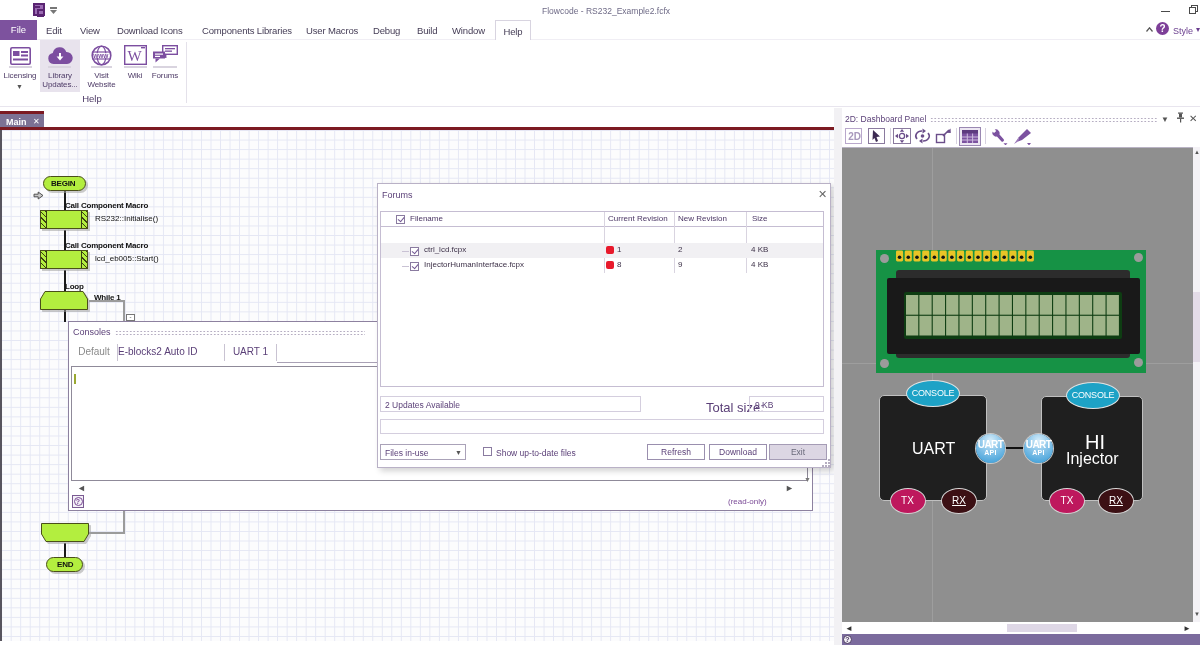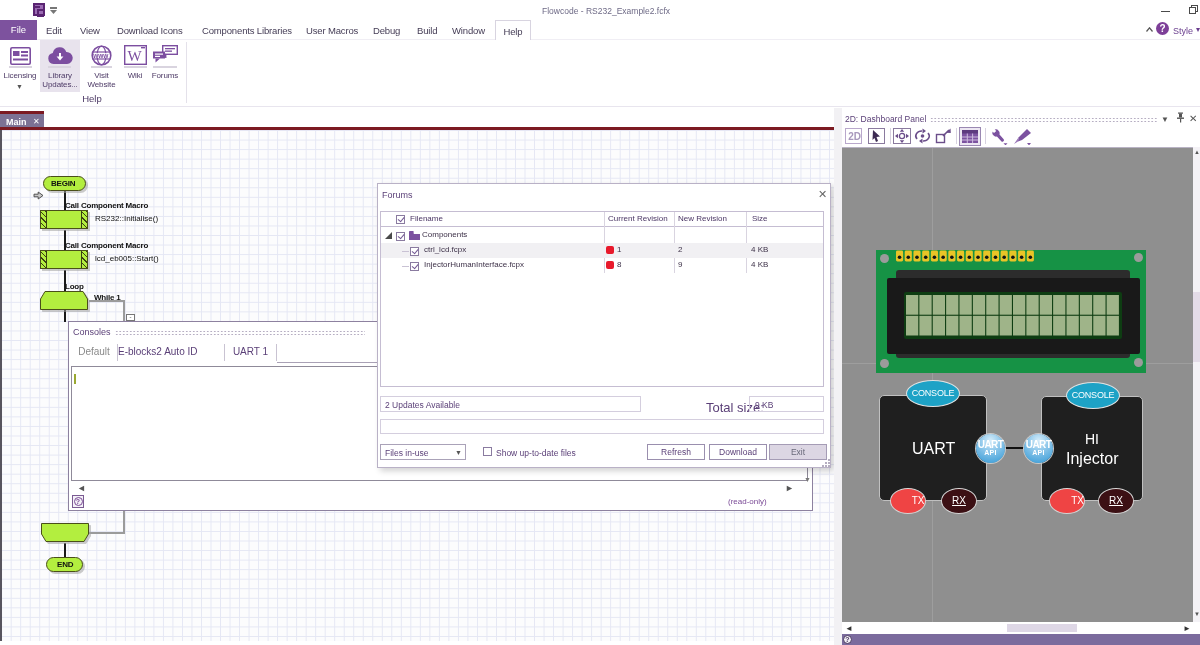--- a/index.html
+++ b/index.html
@@ -64,21 +64,21 @@
 #rpanel { left:842px; top:108px; width:358px; height:537px; background:#fff; }
 #canvas2d { position:absolute; left:0px; top:39px; width:351px; height:475px; background:#8f8f8f; overflow:hidden; border-top:1px solid #b9b3c4; }
 .hole { width:9px; height:9px; border-radius:50%; background:#9b9b9b; }
 
 .comp { background:#1f1f1f; border:1.5px solid #c0c0c0; border-radius:5px; }
 .con-ell { width:54px; height:27px; border-radius:50%; background:#1da2c6; border:1.5px solid #e2e2e2; color:#fff; font-size:9px; text-align:center; line-height:24px; letter-spacing:-0.2px; }
 .api-circ { width:29px; height:29px; border-radius:50%; background:radial-gradient(circle at 50% 22%, #d4ecfa 0%, #8cc6ea 40%, #47a3da 85%, #3d9ad4 100%); box-shadow:0 0 0 1px #c9c9c9; text-align:center; color:#fff; }
 .api-circ b { display:block; font-size:10px; margin-top:5.5px; line-height:9px; letter-spacing:-0.6px; }
 .api-circ span { display:block; font-size:7px; font-weight:bold; line-height:7px; letter-spacing:0.2px; }
 .pin-ell { width:36px; height:26px; border-radius:50%; border:1.5px solid #d4d4d4; color:#fff; font-size:10px; text-align:center; line-height:23px; }
-.tx { background:#ef4444;text-align:right; }
+.tx { background:#be185d; }
 .rx { background:#3c1014;text-decoration:underline; }
 </style>
 </head>
 <body>
 <div id="app">
 
   <div id="titlebar" class="abs">
     <div id="appicon" class="abs"></div>
     <div class="abs" style="left:18px;top:7px;width:7px;height:1.5px;background:#777;"></div>
     <svg class="abs" style="left:18px;top:10px;" width="7" height="4">
@@ -268,29 +268,20 @@
         <div class="abs thead" style="left:29px;top:2px;">Filename</div>
         <div class="abs thead" style="left:227px;top:2px;">Current Revision</div>
         <div class="abs thead" style="left:297px;top:2px;">New Revision</div>
         <div class="abs thead" style="left:371px;top:2px;">Size</div>
       </div>
 
       <div class="abs" style="left:223px;top:0;width:1px;height:61px;background:#d9d4e0;"></div>
       <div class="abs" style="left:293px;top:0;width:1px;height:61px;background:#d9d4e0;"></div>
       <div class="abs" style="left:365px;top:0;width:1px;height:61px;background:#d9d4e0;"></div>
 
-      <div class="abs trow" style="top:16px;">
-        <div class="abs tri"></div>
-        <div class="cb" style="left:15px;top:4px;"></div>
-        <svg class="abs" style="left:28px;top:3px;" width="11" height="9">
-            <path d="M0 1.5 L4 1.5 L5 3 L11 3 L11 9 L0 9 Z" fill="#7c52a0"></path>
-            <rect x="0" y="0" width="4.6" height="2.4" rx="0.6" fill="#7c52a0"></rect>
-          </svg>
-        <div class="abs tcell" style="left:41px;top:2px;">Components</div>
-      </div>
 
       <div class="abs trow" style="top:31px;background:#f1f0f3;">
         <div class="cb" style="left:29px;top:4px;"></div>
         <div class="abs" style="left:21px;top:8px;width:7px;height:1px;background:#c9c2d4;"></div>
         <div class="abs tcell" style="left:43px;top:2px;">ctrl_lcd.fcpx</div>
         <div class="abs redsq" style="left:225px;top:3px;"></div>
         <div class="abs tcell" style="left:236px;top:2px;">1</div>
         <div class="abs tcell" style="left:297px;top:2px;">2</div>
         <div class="abs tcell" style="left:370px;top:2px;">4 KB</div>
       </div>
@@ -515,21 +506,21 @@
       <div class="abs" style="left:70px;top:292px;font-size:16px;color:#fff;">UART</div>
       <div class="abs con-ell" style="left:64px;top:232px;">CONSOLE</div>
       <div class="abs api-circ" style="left:134px;top:286px;">
           <b>UART</b>
           <span>API</span>
         </div>
       <div class="abs pin-ell tx" style="left:47.5px;top:339.5px;">TX</div>
       <div class="abs pin-ell rx" style="left:99px;top:339.5px;">RX</div>
 
       <div class="abs comp" style="left:199px;top:248px;width:102px;height:105px;"></div>
-      <div class="abs" style="left:243px;top:283px;font-size:14px;color:#fff;">HI</div>
+      <div class="abs" style="left:243px;top:283px;font-size:20px;color:#fff;">HI</div>
       <div class="abs" style="left:224px;top:302px;font-size:16px;color:#fff;text-align:center;">Injector</div>
       <div class="abs con-ell" style="left:224px;top:234px;">CONSOLE</div>
       <div class="abs api-circ" style="left:182px;top:286px;">
           <b>UART</b>
           <span>API</span>
         </div>
       <div class="abs pin-ell tx" style="left:207px;top:339.5px;">TX</div>
       <div class="abs pin-ell rx" style="left:256px;top:339.5px;">RX</div>
     </div>
 

